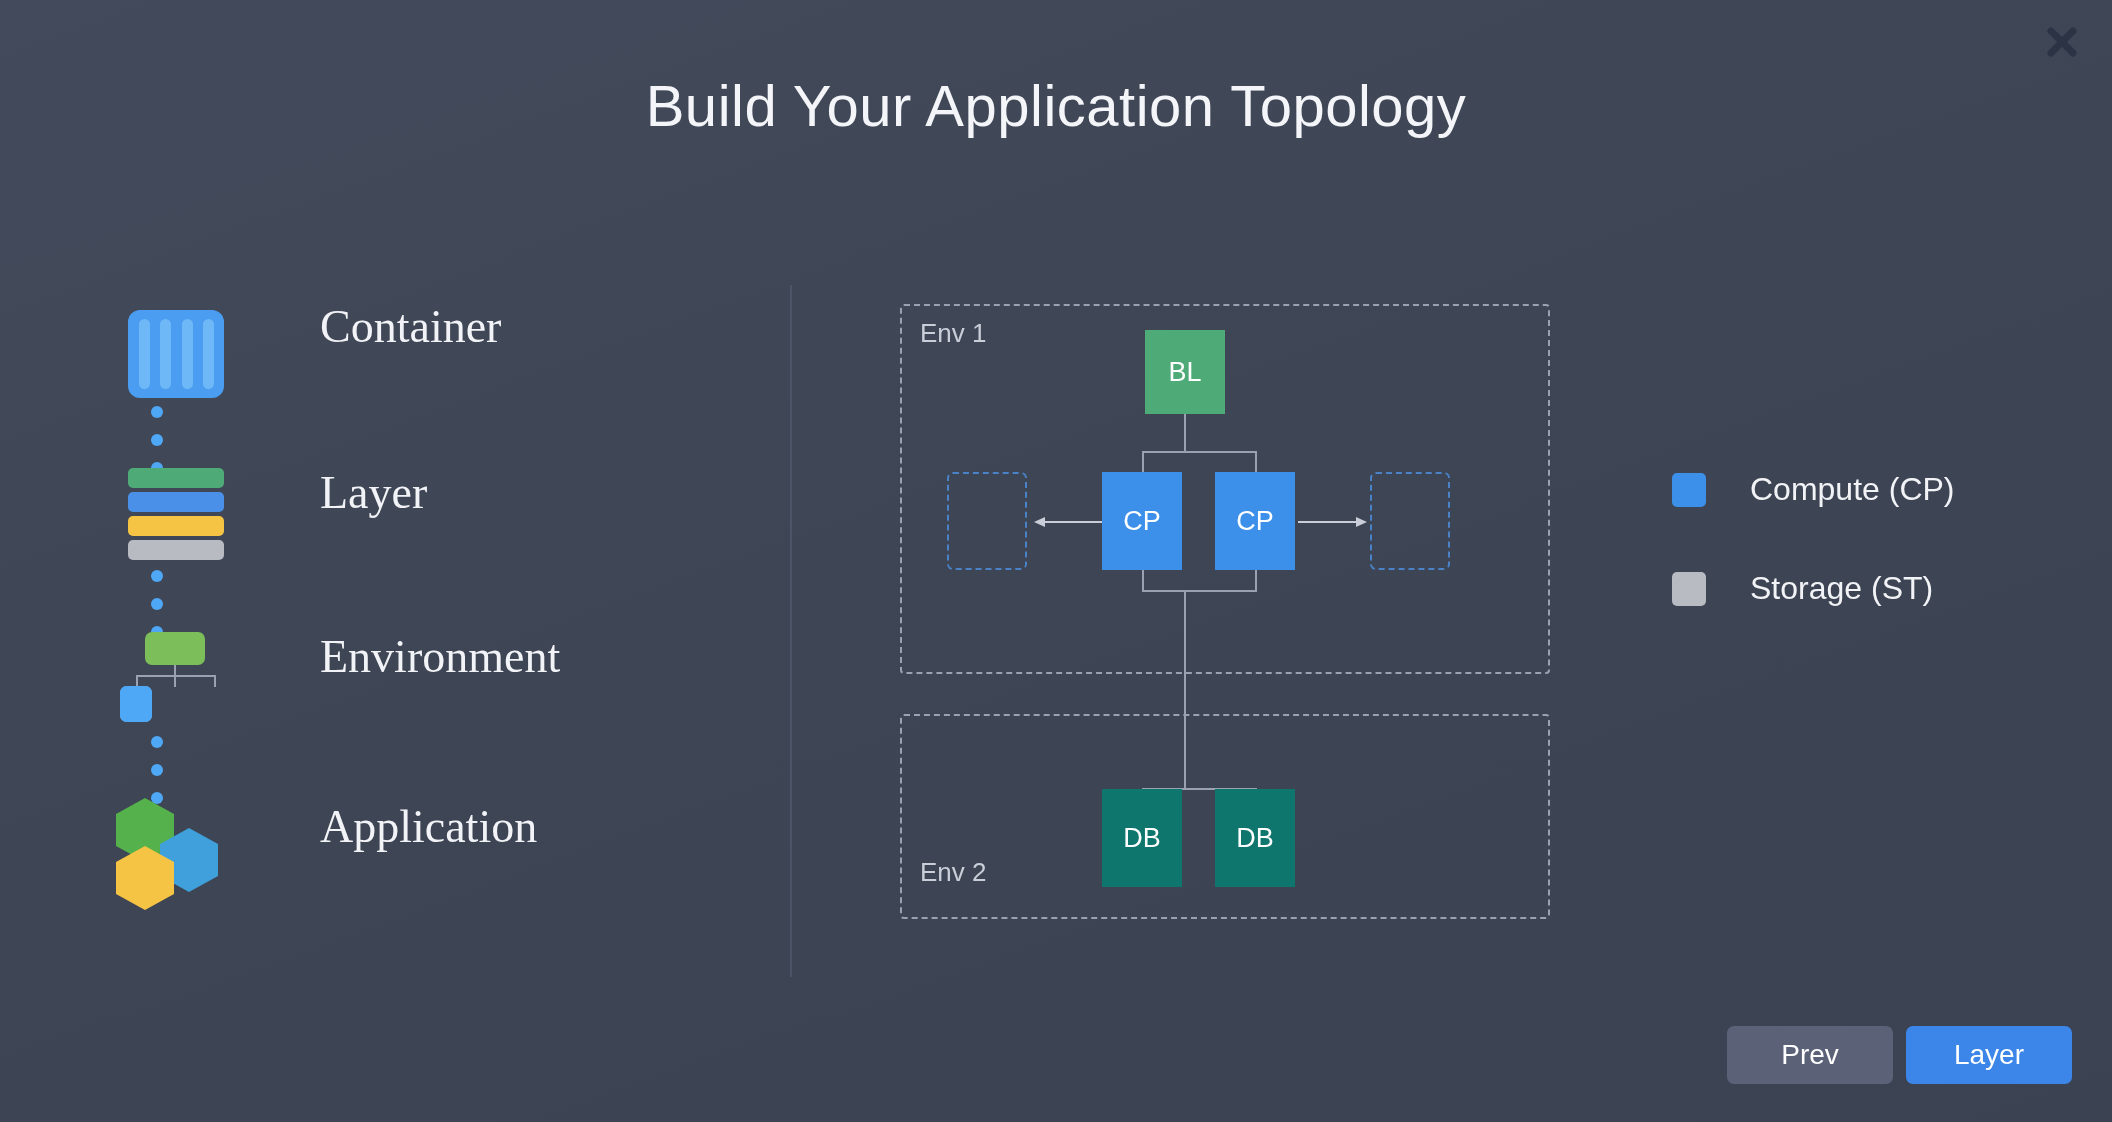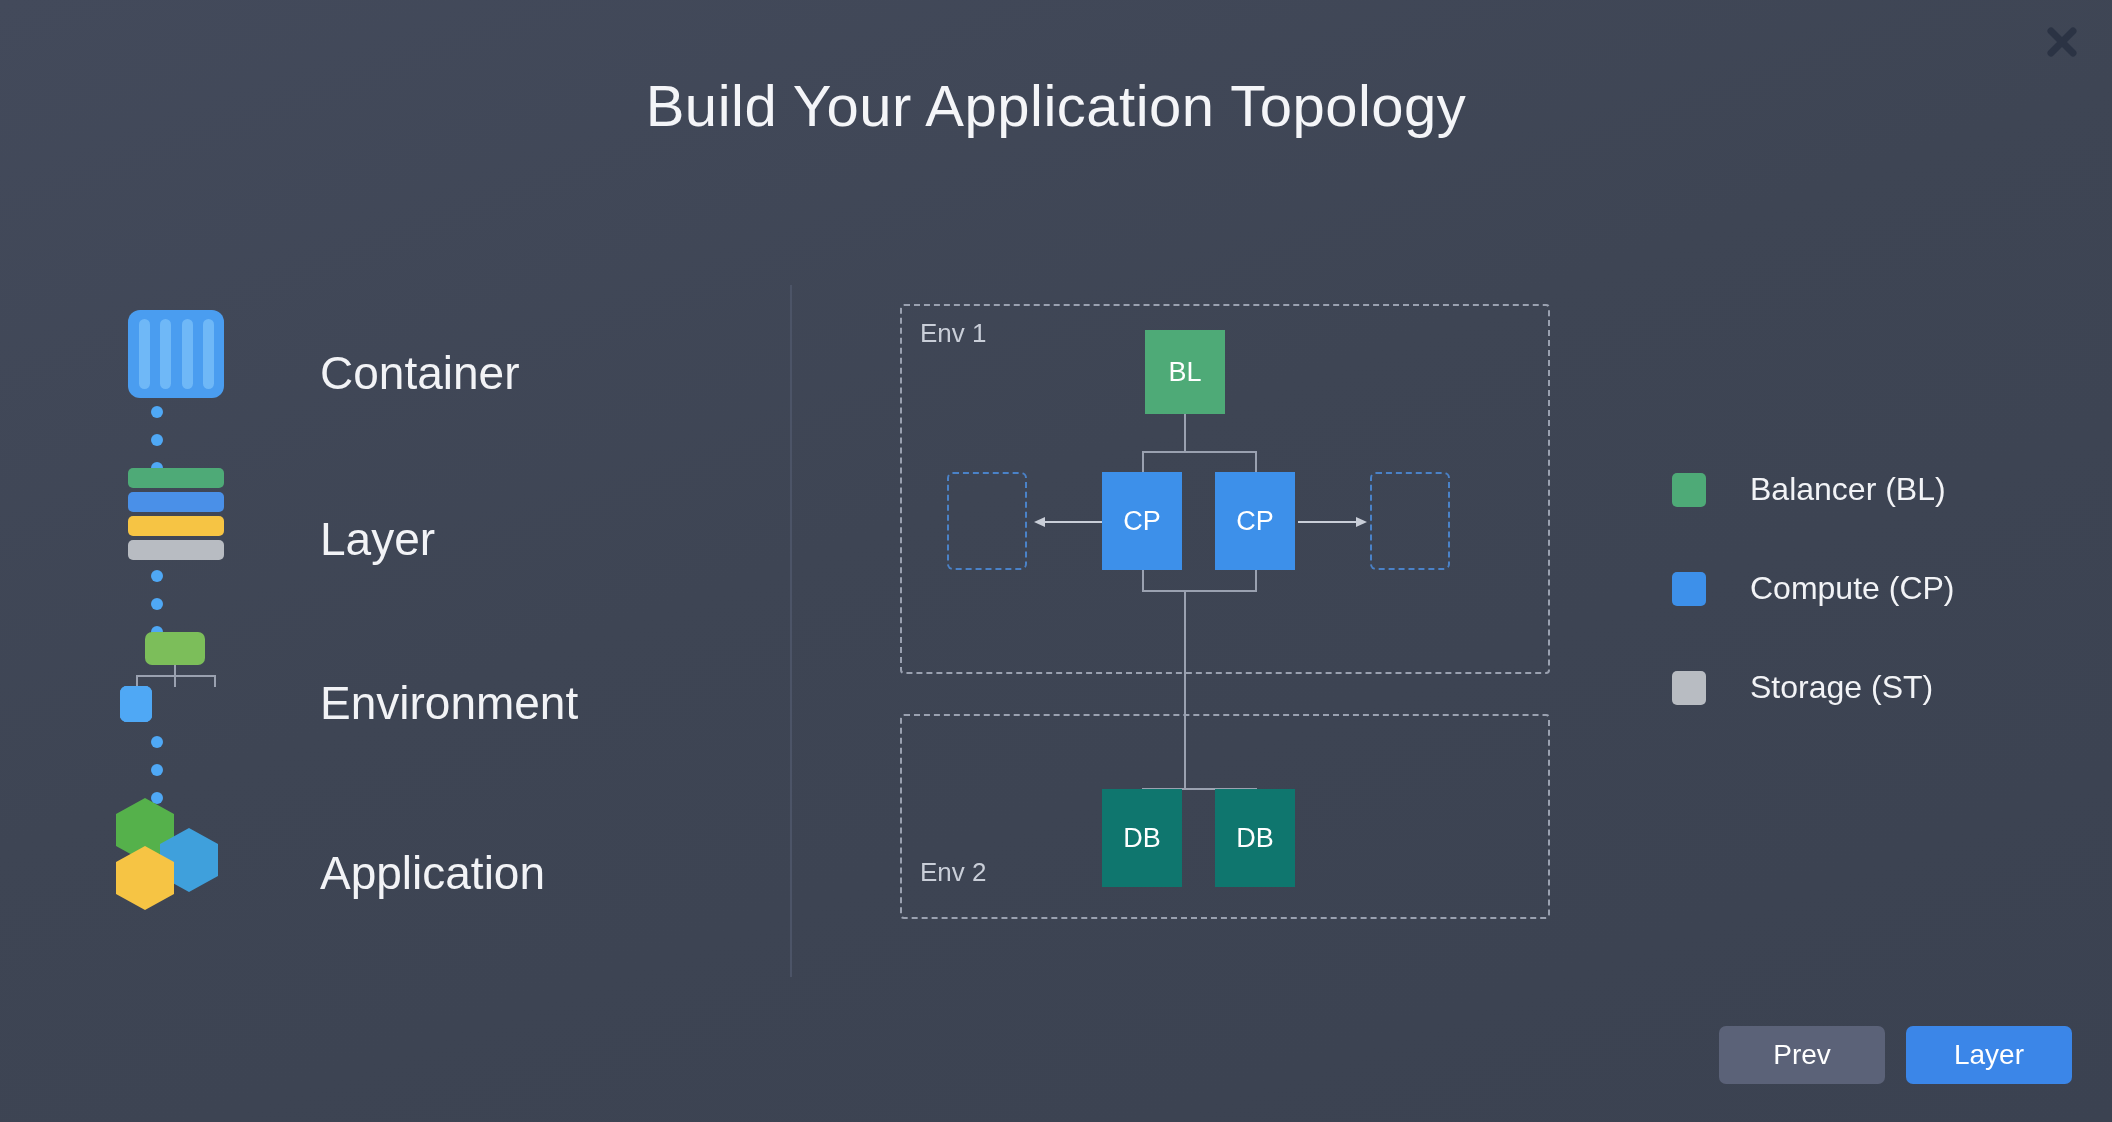--- a/index.html
+++ b/index.html
@@ -58,21 +58,22 @@
   
   #concept-column {
     position: absolute;
     left: 120px;
     top: 300px;
     width: 640px;
   }
   .concept-row {
     position: absolute;
     display: flex;
-    align-items: flex-end;
+    align-items: flex-start;
+    font-family: Liberation Serif, serif;
   }
   .concept-icon {
     width: 110px;
     height: 100px;
     position: relative;
     flex: 0 0 110px;
   }
   .concept-label {
     margin-left: 90px;
     font-size: 46px;
@@ -268,21 +269,21 @@
     color: #f2f3f6;
     white-space: nowrap;
   }
 
   
   #footer {
     position: absolute;
     right: 40px;
     bottom: 38px;
     display: flex;
-    gap: 21px;
+    gap: 13px;
     border-radius: 24px;
   }
   .btn {
     width: 166px;
     height: 58px;
     border: none;
     border-radius: 7px;
     font-size: 28px;
     font-family: "Liberation Sans", sans-serif;
     color: #ffffff;
@@ -421,24 +422,20 @@
   <div id="node-cp-2" class="node cp">CP</div>
 
   <div style="position:absolute; left:0; top:410px; width:650px; height:205px;">
     <div id="node-db-1" class="node db">DB</div>
     <div id="node-db-2" class="node db">DB</div>
   </div>
 </div>
 
 <div id="legend">
   <div class="legend-item">
-    <span class="legend-swatch" style="background:#4eaa77;"></span>
-    <span class="legend-label">Balancer (BL)</span>
-  </div>
-  <div class="legend-item">
     <span class="legend-swatch" style="background:#3d90ea;"></span>
     <span class="legend-label">Compute (CP)</span>
   </div>
   <div class="legend-item">
     <span class="legend-swatch" style="background:#b8bcc2;"></span>
     <span class="legend-label">Storage (ST)</span>
   </div>
 </div>
 
 <div id="footer">

